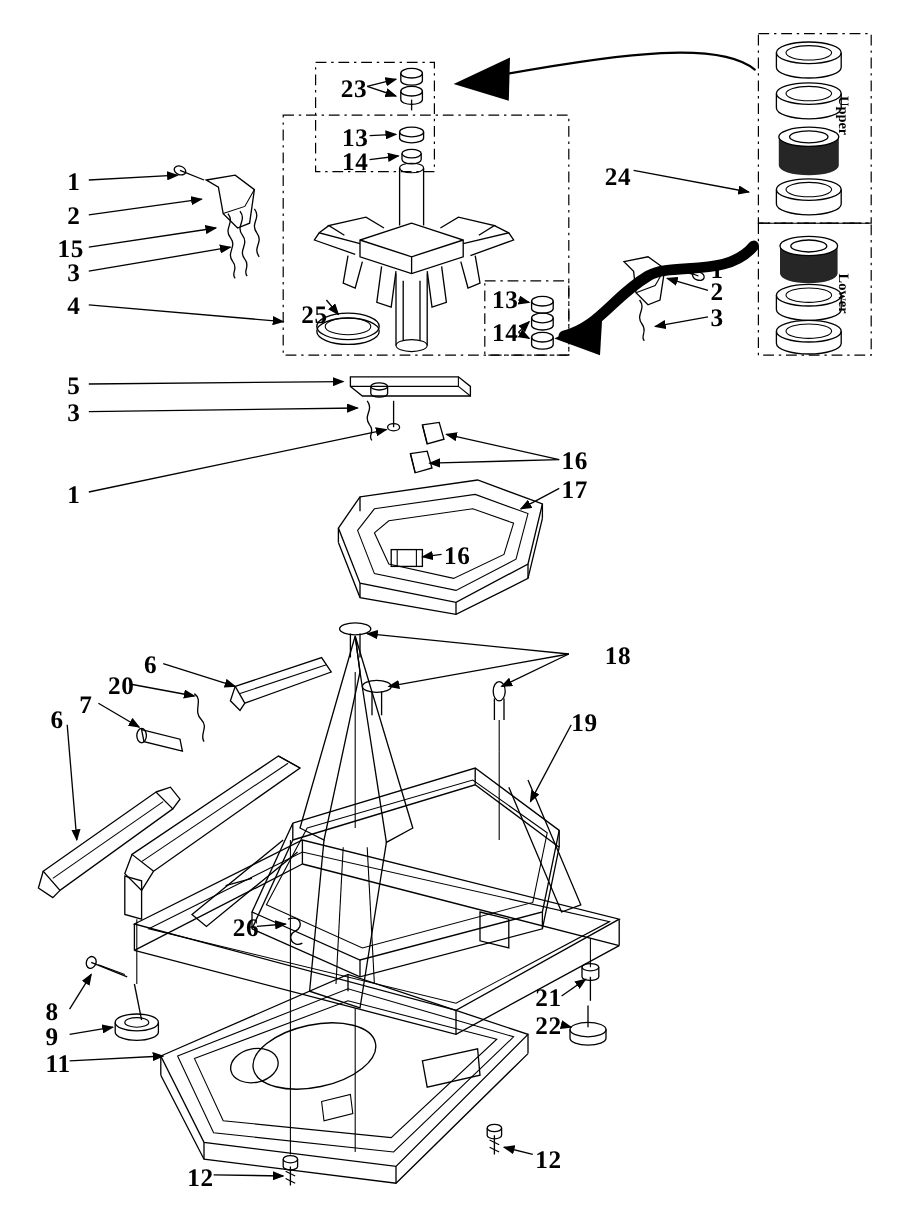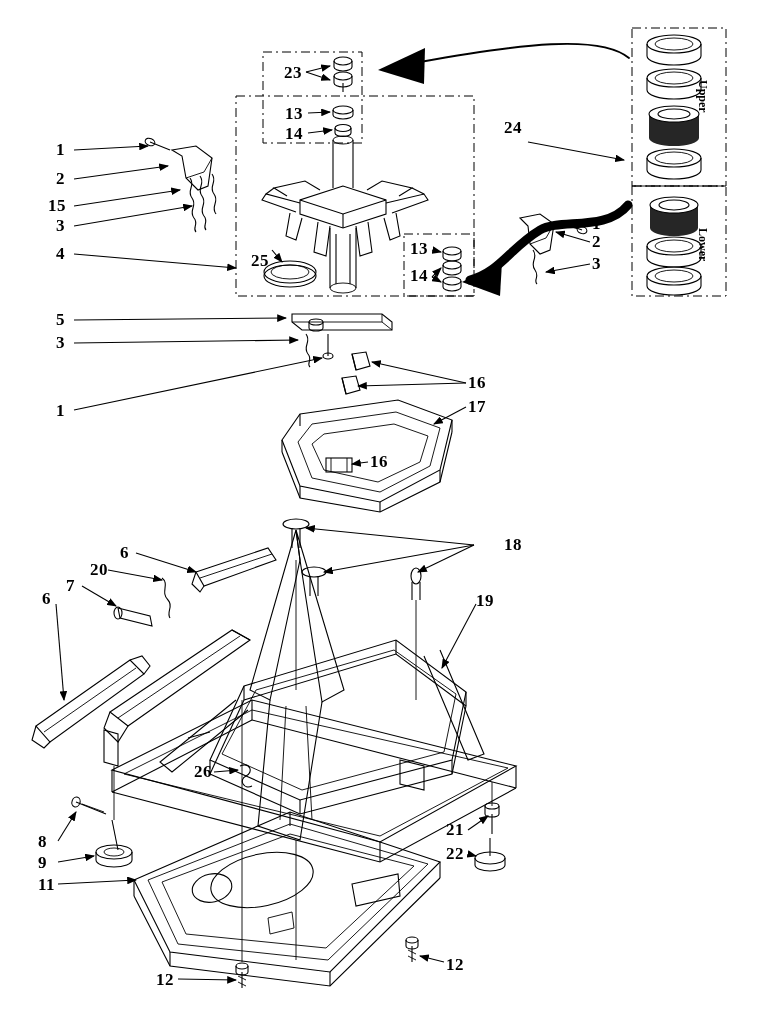--- a/index.html
+++ b/index.html
@@ -23,21 +23,21 @@
   }
   svg#exploded-view {
     position: absolute;
     left: 0; top: 0;
     width: 768px;
     height: 1024px;
   }
   .callout {
     position: absolute;
     font-family: "Liberation Serif", serif;
-    font-size: 17px;
+    font-size: 21px;
     font-weight: 600;
     color: #000;
     letter-spacing: 0.5px;
     white-space: nowrap;
     line-height: 1;
   }
   .grouplabel {
     position: absolute;
     font-family: "Liberation Serif", serif;
     font-size: 12px;
@@ -392,21 +392,21 @@
   <div class="callout" style="left:56px; top:334px;">3</div>
   <div class="callout" style="left:56px; top:402px;">1</div>
 
   <div class="callout" style="left:284px; top:64px;">23</div>
   <div class="callout" style="left:285px; top:105px;">13</div>
   <div class="callout" style="left:285px; top:125px;">14</div>
   <div class="callout" style="left:251px; top:235px;margin-top:17px;">25</div>
   <div class="callout" style="left:410px; top:240px;">13</div>
   <div class="callout" style="left:410px; top:267px;">14</div>
 
-  <div class="callout" style="left:504px; top:119px;">24</div>
+  <div class="callout" style="left:504px; top:137px;">24</div>
   <div class="callout" style="left:592px; top:215px;">1</div>
   <div class="callout" style="left:592px; top:233px;">2</div>
   <div class="callout" style="left:592px; top:255px;">3</div>
 
   <div class="callout" style="left:468px; top:374px;">16</div>
   <div class="callout" style="left:468px; top:398px;">17</div>
   <div class="callout" style="left:370px; top:453px;">16</div>
 
   <div class="callout" style="left:120px; top:544px;">6</div>
   <div class="callout" style="left:90px; top:561px;">20</div>

